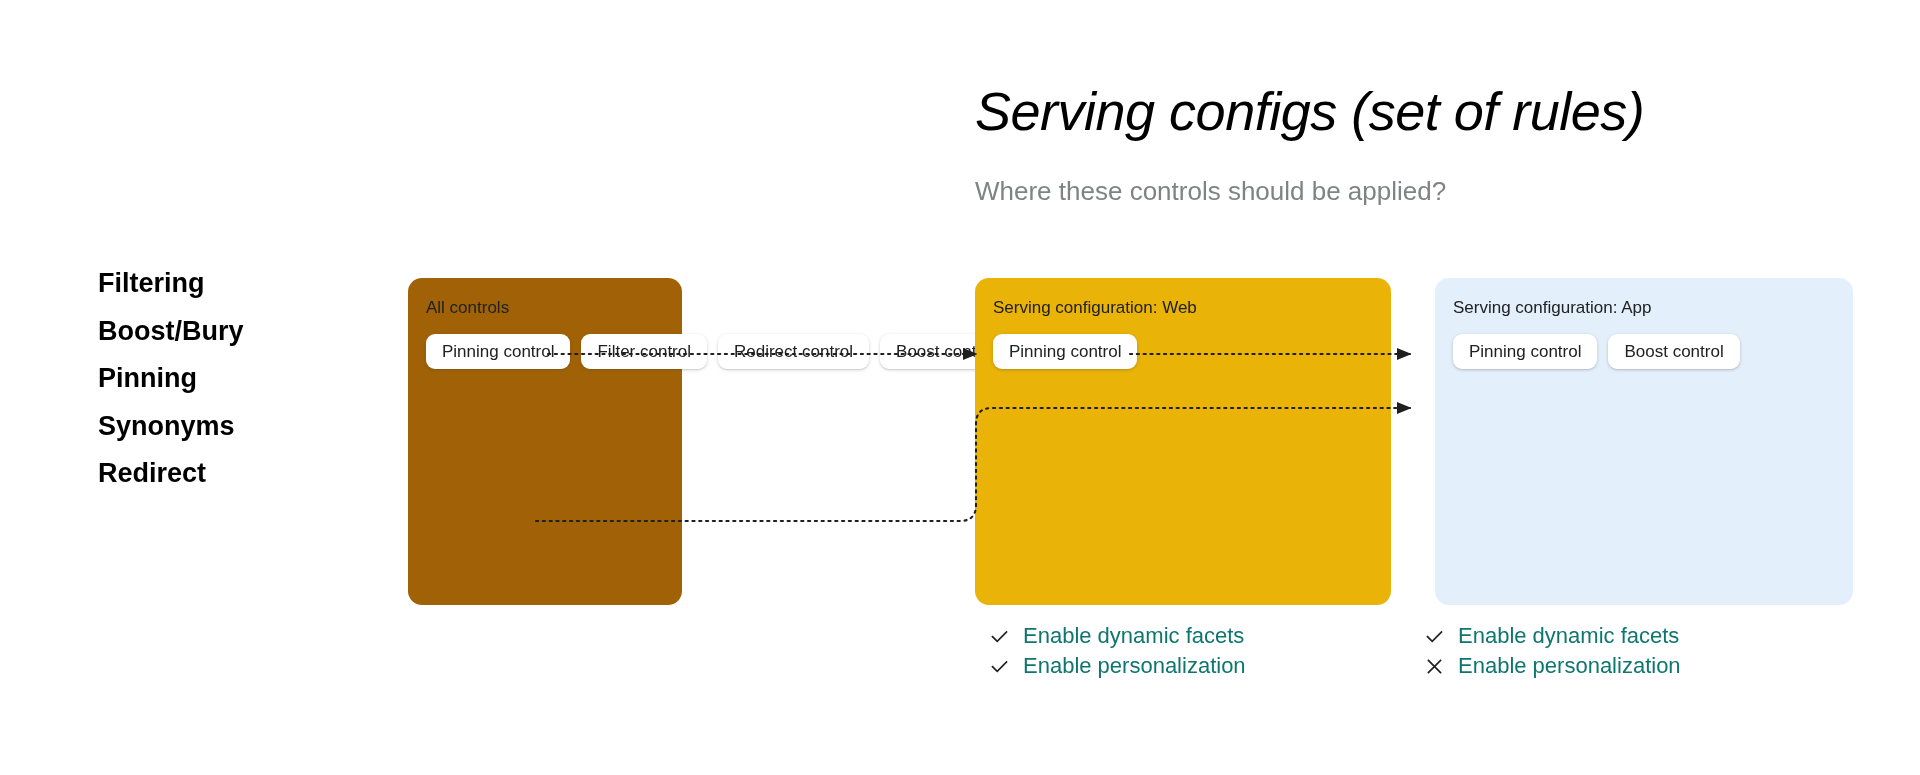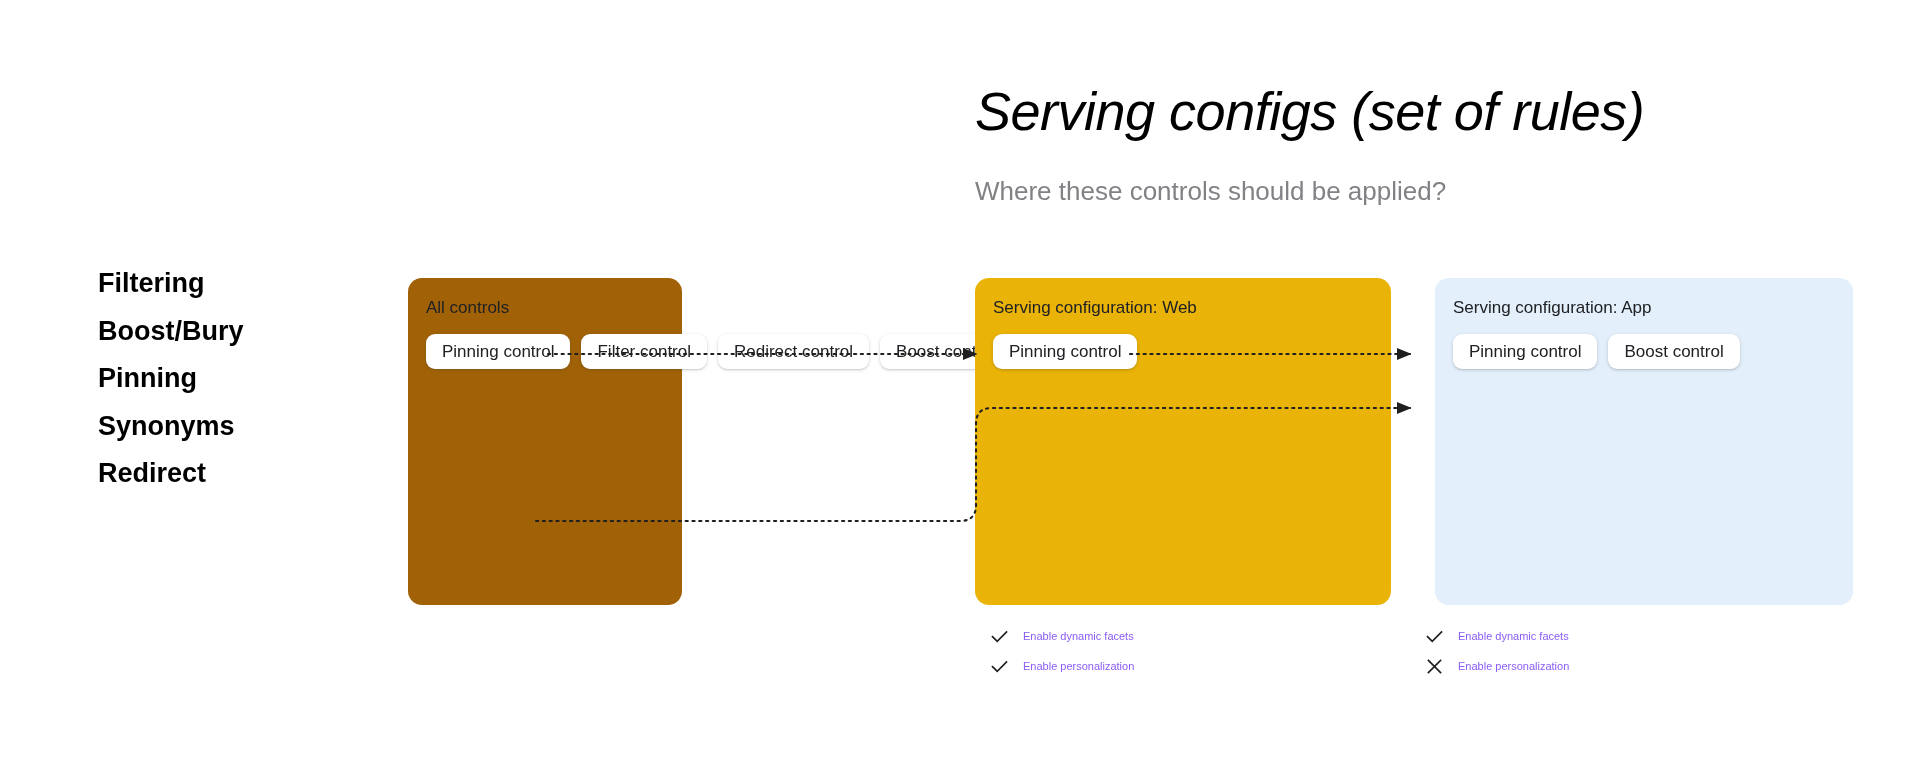--- a/index.html
+++ b/index.html
@@ -126,22 +126,22 @@
     gap: 14px;
     height: 20px;
   }
   .status-icon {
     width: 19px;
     height: 19px;
     flex: 0 0 19px;
     display: block;
   }
   .status-label {
-    font-size: 11px;
-    color: #8b5cf6;
+    font-size: 22px;
+    color: #0f766e;
     white-space: nowrap;
   }
 
   
   #connectors {
     position: absolute;
     inset: 0;
     pointer-events: none;
   }
 </style>

